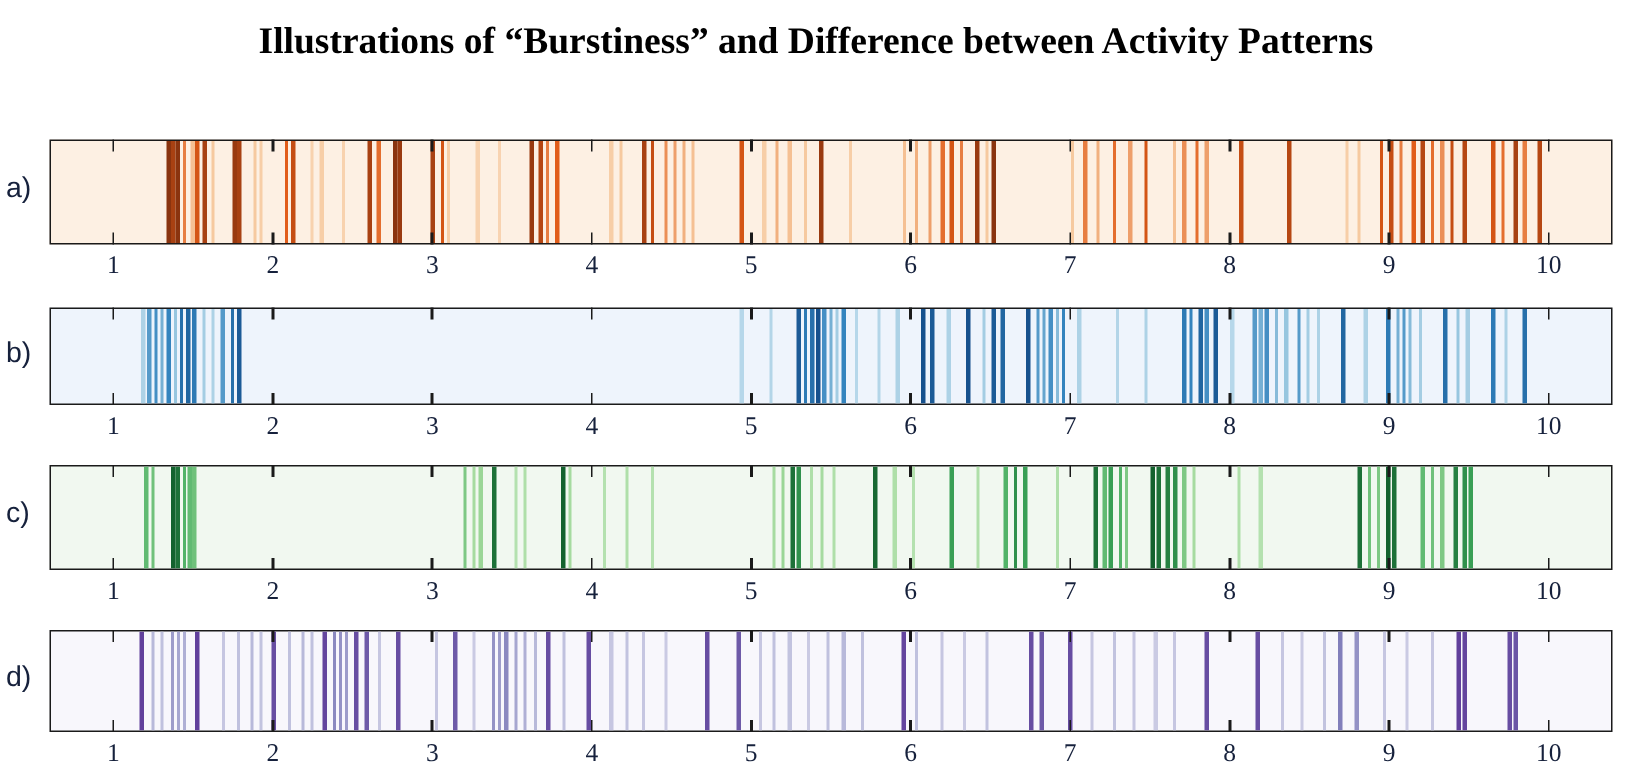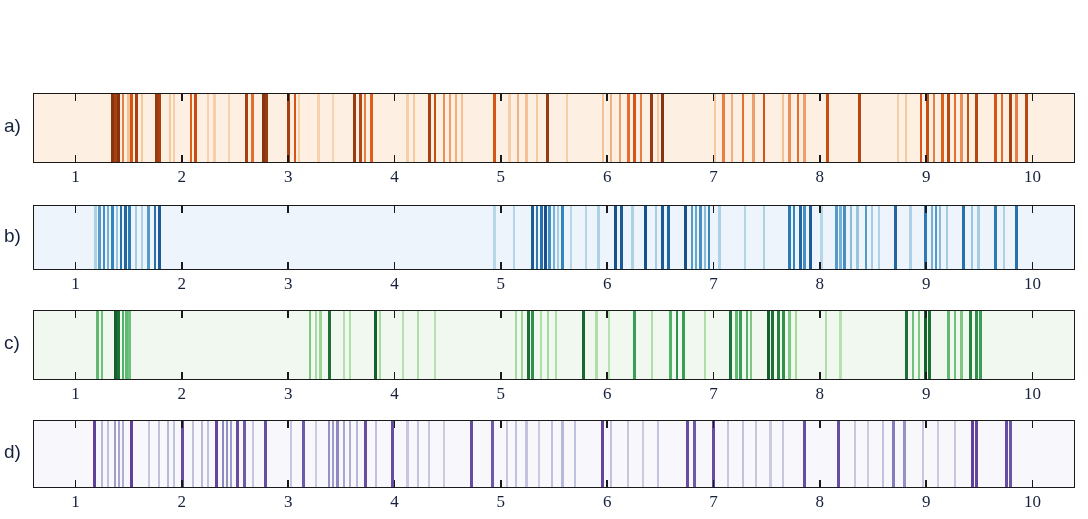--- a/index.html
+++ b/index.html
@@ -63,20 +63,21 @@
     font-size:17px;
     color:#16213c;
     top:0;
   }
 </style>
 </head>
 <body>
 
 <div id="figure">
 
+  <div id="title">Illustrations of “Burstiness” and Difference between Activity Patterns</div>
 
   <div class="panel-block" style="top:93px;height:72px;">
     <div class="panel-label" style="top:22px;">a)</div>
     <div class="plot" style="top: 0px; height: 70px; background: rgb(253, 240, 227);">
       <div class="raster">
           <div class="evt" style="left: 7.55102%; width: 3px; margin-left: -1.5px; background: rgb(138, 52, 15);"></div>
           <div class="evt" style="left: 7.85714%; width: 3px; margin-left: -1.5px; background: rgb(168, 65, 18);"></div>
           <div class="evt" style="left: 8.16327%; width: 3px; margin-left: -1.5px; background: rgb(138, 52, 15);"></div>
           <div class="evt" style="left: 8.57143%; width: 2.6px; margin-left: -1.3px; background: rgb(231, 126, 66);"></div>
           <div class="evt" style="left: 9.08163%; width: 2.2px; margin-left: -1.1px; background: rgb(245, 192, 147);"></div>

